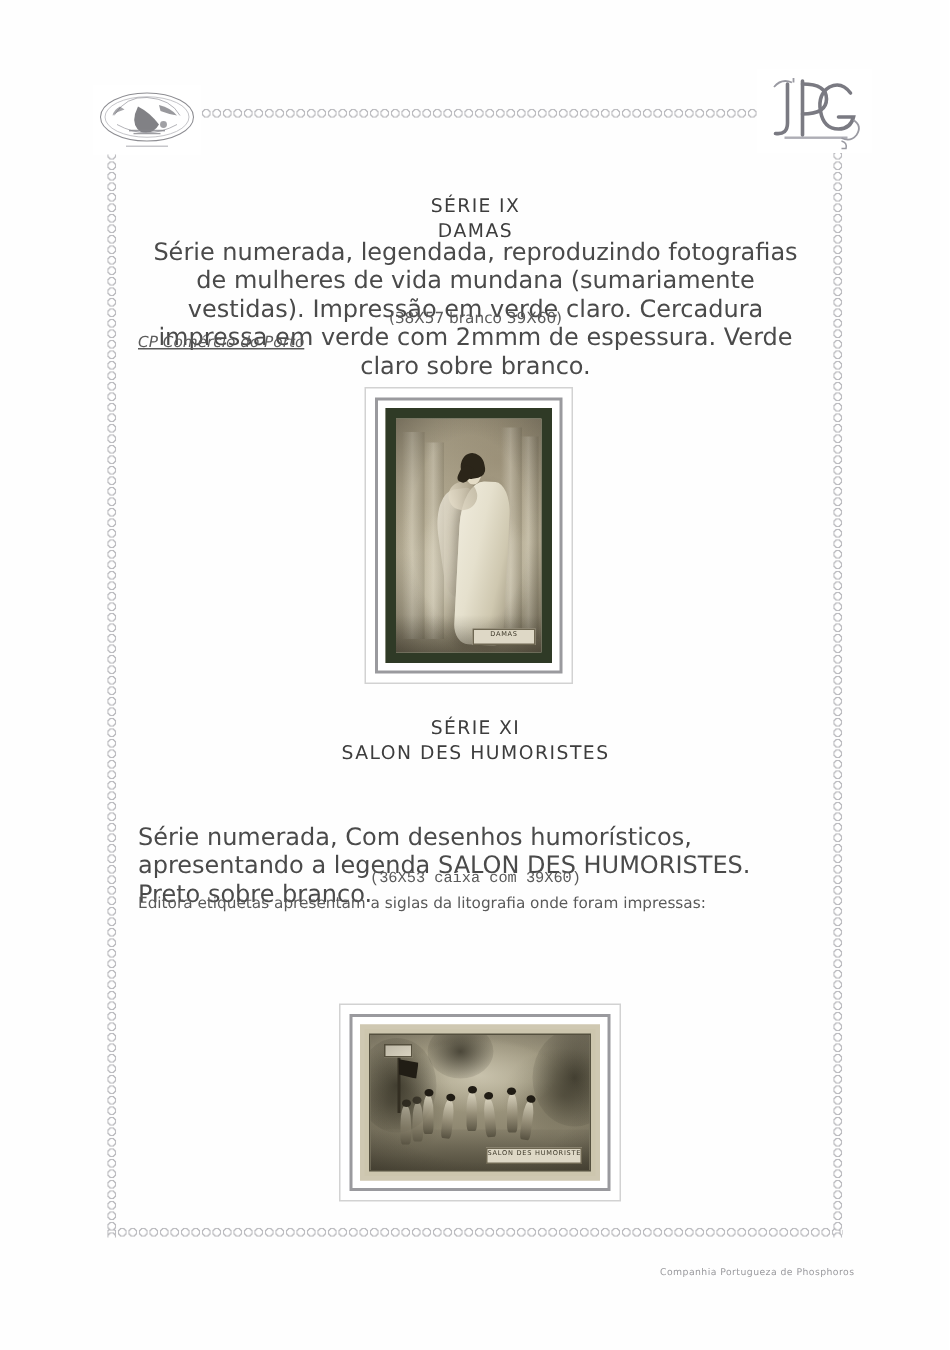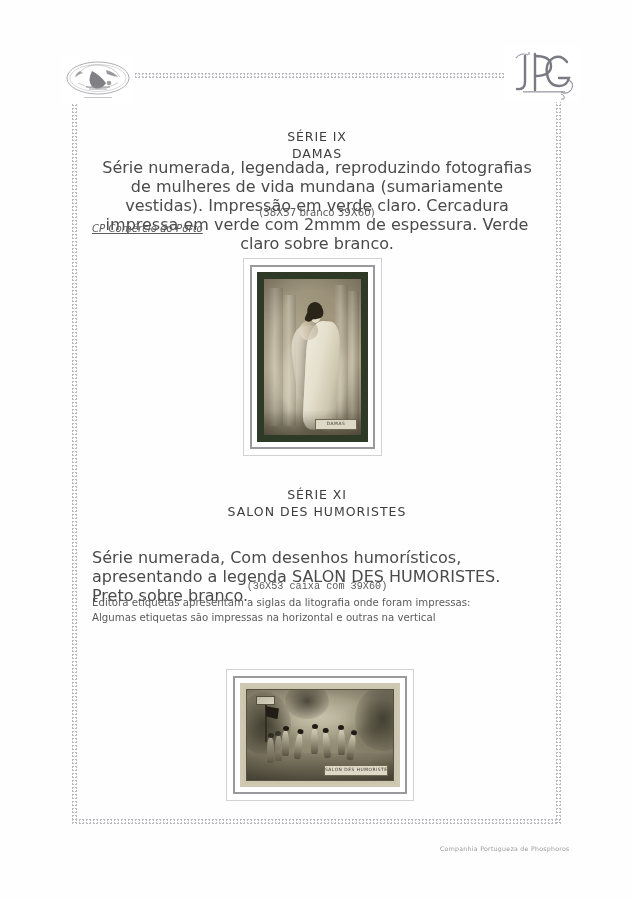--- a/index.html
+++ b/index.html
@@ -417,34 +417,33 @@
         <div class="head"></div>
         <div class="hair"></div>
         <div class="hair2"></div>
         <div class="floor"></div>
         <div class="vignette"></div>
         <div class="caption-box">DAMAS</div>
       </div>
     </div>
   </div>
 
-  <div class="content" style="top:486px;">
+  <div class="content" style="top:476px;">
     <div class="series-title">SÉRIE XI</div>
     <div class="series-name">SALON DES HUMORISTES</div>
   </div>
 
   <div class="content" style="top:548px;">Série numerada, Com desenhos humorísticos, apresentando a legenda SALON DES HUMORISTES. Preto sobre branco.</div>
 
   <div class="content" style="top:579px;font-family:Liberation Mono, monospace;">
     <div class="dims">(36X53 caixa com 39X60)</div>
   </div>
 
   <div class="content" style="top:595px;">
     <div class="line">Editora etiquetas apresentam  a siglas da litografia onde foram impressas:</div>
-    <div class="line">Algumas etiquetas são impressas na horizontal e outras na vertical</div>
   </div>
 
   <div class="mount" style="left:226px; top:669px; width:188px; height:132px;">
     <div class="mount-inner">
       <div id="art2" class="label-art">
         <div class="scene">
           <div class="tree" style="left:-6%; top:2%;  width:36%; height:70%;"></div>
           <div class="tree" style="left:74%; top:-4%; width:38%; height:72%;"></div>
           <div class="tree" style="left:26%; top:-8%; width:30%; height:40%;"></div>
           <div class="ground"></div>

